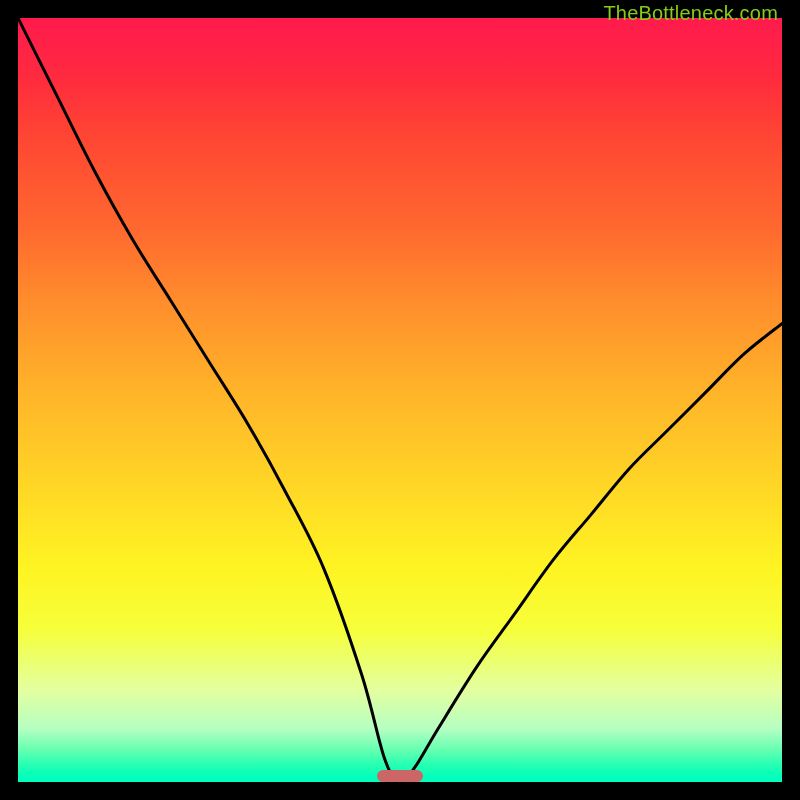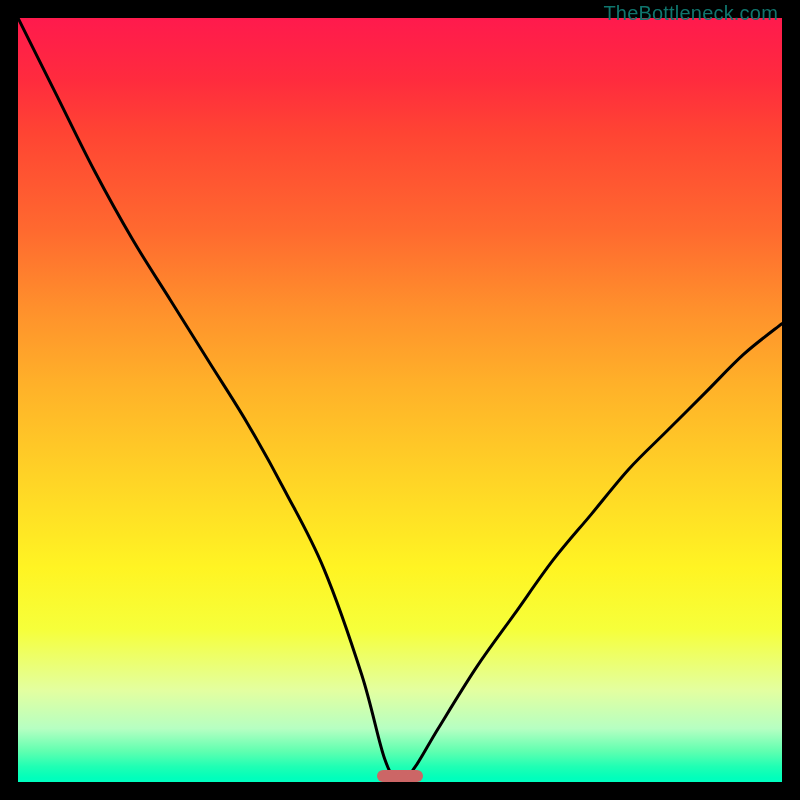--- a/index.html
+++ b/index.html
@@ -51,21 +51,21 @@
   .marker {
     position: absolute;
     background: #cc6666;
     border-radius: 6px;
     height: 12px;
   }
   .watermark {
     position: absolute;
     top: 2px;
     right: 22px;
-    color: #0f766e;
+    color: #84cc16;
     font-size: 20px;
     font-weight: 500;
     letter-spacing: 0.2px;
   }
 </style>
 </head>
 <body>
 
 <div class="container">
   <div class="plot-area">

